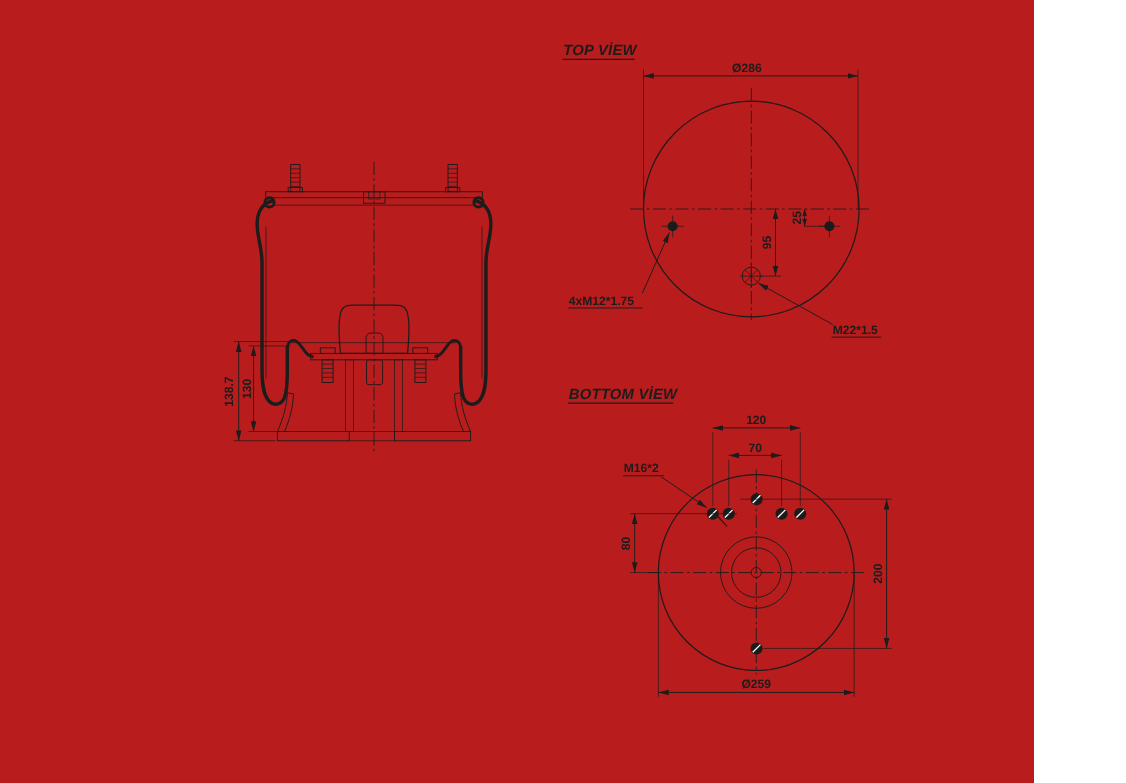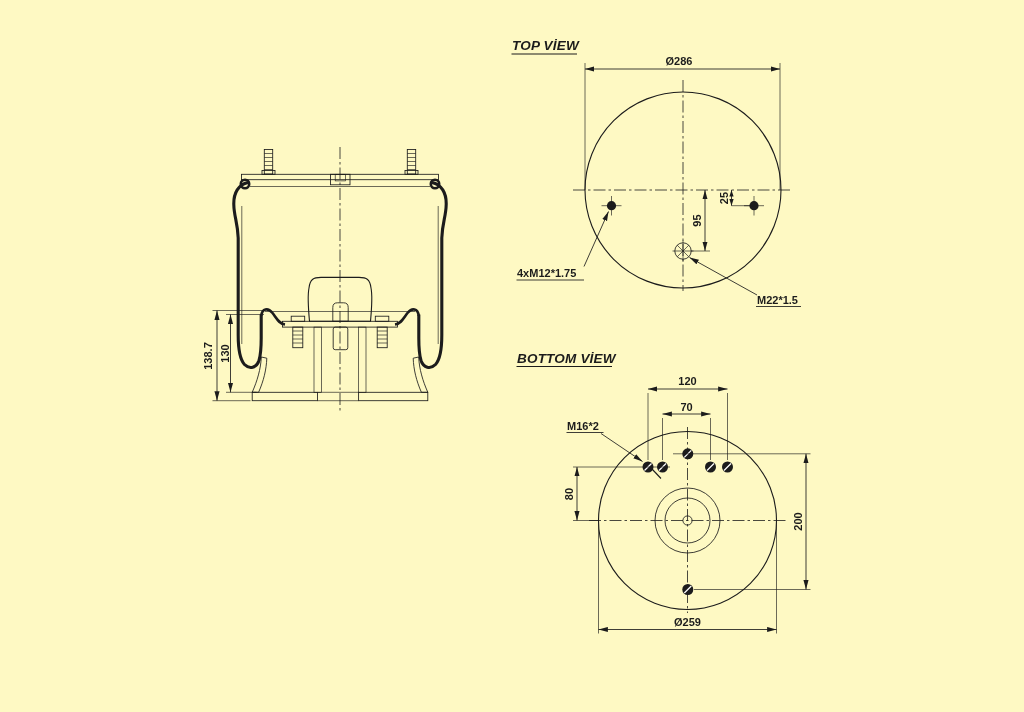--- a/index.html
+++ b/index.html
@@ -1,16 +1,16 @@
 <!DOCTYPE html>
 <html><head>
 <meta charset="utf-8">
 <style>
   html,body{margin:0;padding:0;background:#ffffff;}
-  .page{position:relative;width:1024px;height:712px;background:#fef9c3;overflow:hidden;
+  .page{position:relative;width:940px;height:712px;background:#b91c1c;overflow:hidden;
         font-family:"Liberation Sans",sans-serif;}
   svg{display:block;}
   .ln{stroke:#1c1c1c;fill:none;stroke-linecap:butt;}
   .w06{stroke-width:0.65;}
   .w08{stroke-width:0.85;}
   .w11{stroke-width:1.1;}
   .w26{stroke-width:2.6;}
   .w32{stroke-width:3.1;}
   .cl{stroke-dasharray:12 3 2.5 3;stroke-width:0.8;}
   .dimtxt{font:bold 11px "Liberation Sans",sans-serif;fill:#1c1c1c;}

